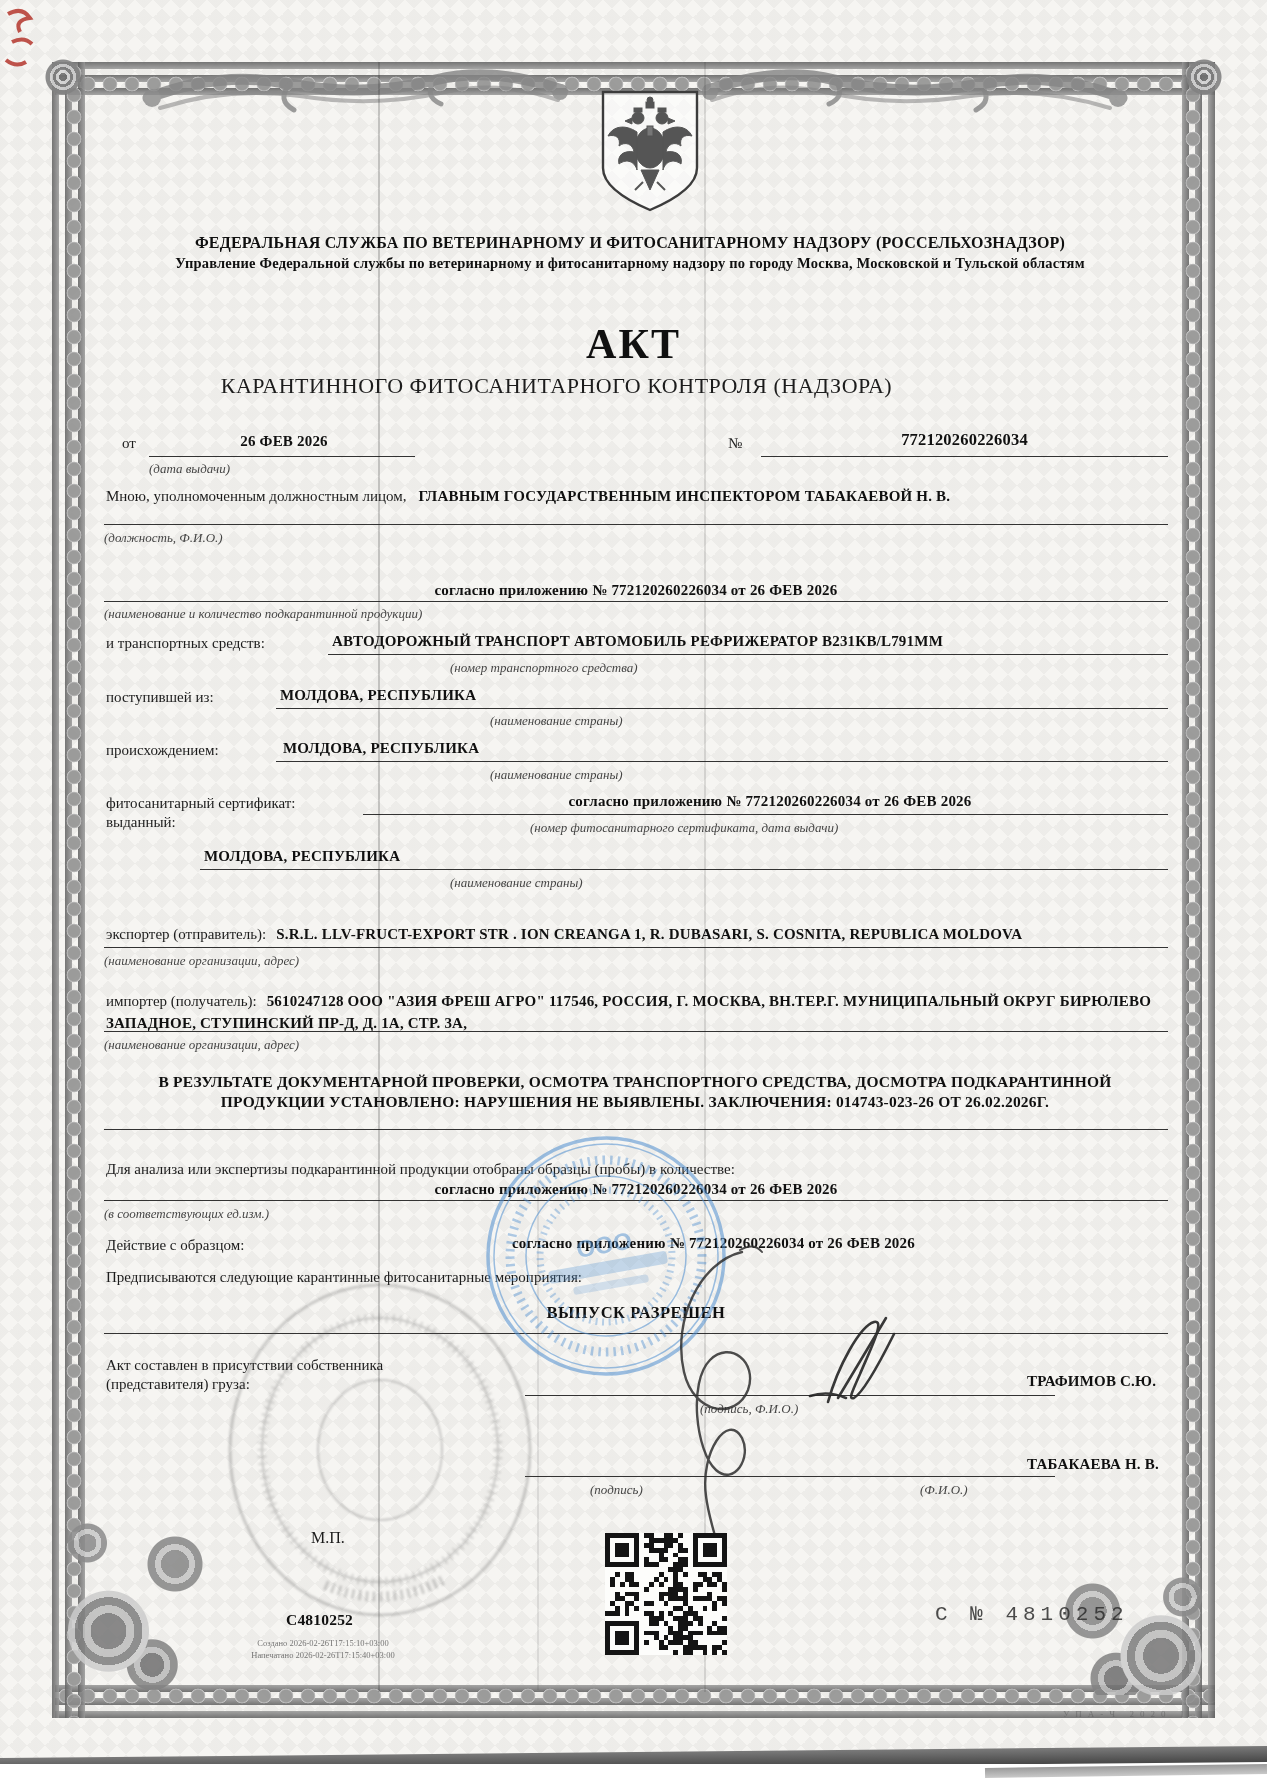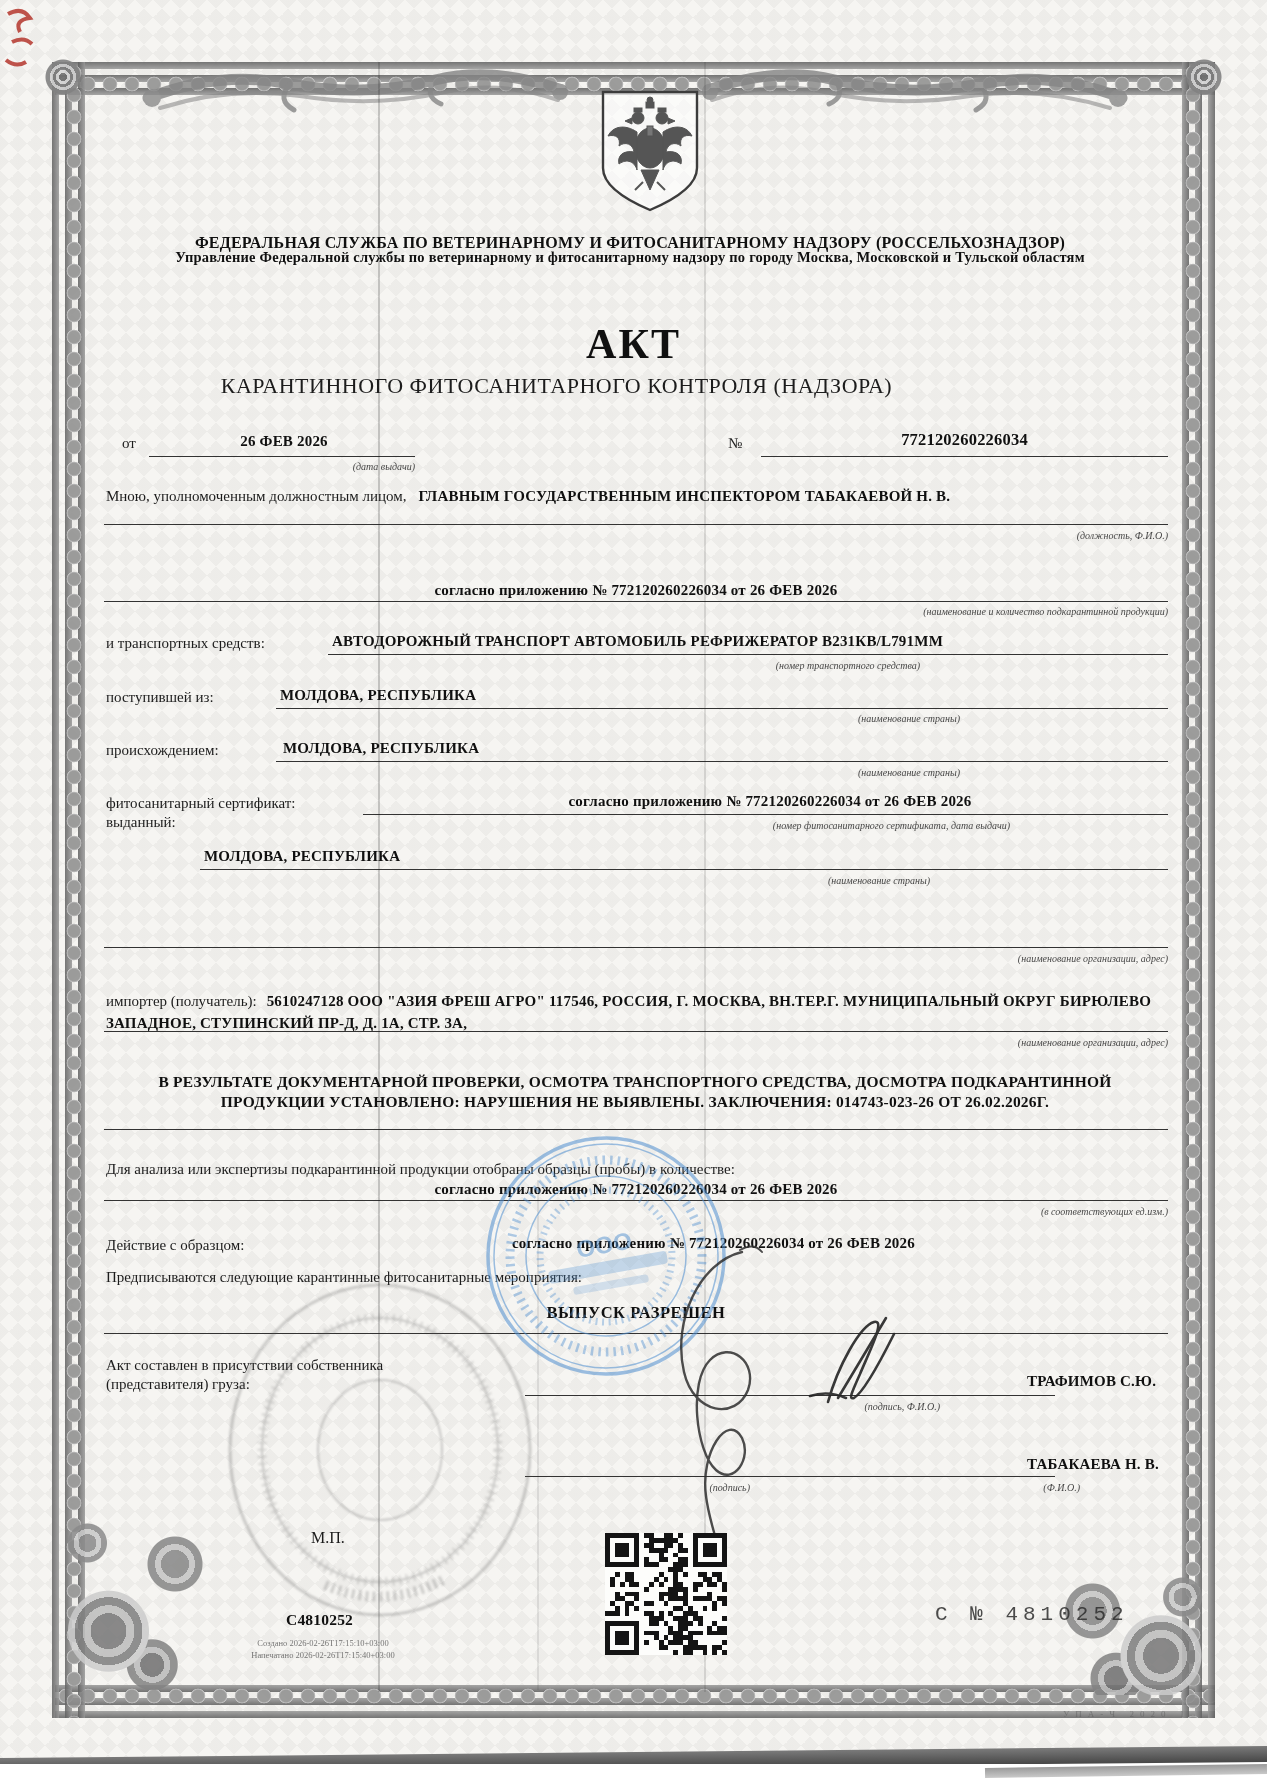--- a/index.html
+++ b/index.html
@@ -6,21 +6,21 @@
   #canvas{position:relative;width:1267px;height:1783px;overflow:hidden;background:#fff;
           font-family:"Liberation Serif","DejaVu Serif",serif;}
   #paper{position:absolute;left:0;top:0;width:1267px;height:1762px;background-color:#f6f5f2;
     background-image:
       linear-gradient(45deg, rgba(120,120,120,.07) 25%, transparent 25%, transparent 75%, rgba(120,120,120,.07) 75%),
       linear-gradient(-45deg, rgba(120,120,120,.07) 25%, transparent 25%, transparent 75%, rgba(120,120,120,.07) 75%);
     background-size:18px 18px;}
   .abs{position:absolute;}
   .lbl{font-size:15px;color:#1c1c1c;line-height:1.25;}
   .val{font-size:15px;font-weight:bold;color:#101010;letter-spacing:.2px;line-height:1.25;}
-  .cap{font-style:italic;font-size:10px;color:#2d2d2d;opacity:.88;text-align:right;white-space:nowrap;}
+  .cap{font-style:italic;font-size:13px;color:#2d2d2d;opacity:.88;text-align:left;white-space:nowrap;}
   .rule{border-bottom:1.7px solid #1e1e1e;height:0;opacity:.9;}
   .center{text-align:center;}
   
   .band-h{height:34px;
     background:
       radial-gradient(circle 10px at 11px 22px, #8d8d8d 58%, #bdbdbd 72%, rgba(0,0,0,0) 76%) repeat-x,
       linear-gradient(#5f5f5f, #9a9a9a 55%, rgba(0,0,0,0) 56%);
     background-size:22px 34px, 100% 13px;opacity:.85;}
   .band-h.flip{transform:scaleY(-1);}
   .band-v{width:34px;
@@ -103,21 +103,21 @@
       <ellipse cx="57" cy="62" rx="15" ry="20"></ellipse>
       <path d="M44,46 C32,38 20,40 15,50 C23,48 28,52 26,60 C32,55 40,58 41,66 C30,64 24,70 26,78 C34,72 42,76 44,84 Z" stroke-width="1"></path>
       <path d="M70,46 C82,38 94,40 99,50 C91,48 86,52 88,60 C82,55 74,58 73,66 C84,64 90,70 88,78 C80,72 72,76 70,84 Z" stroke-width="1"></path>
       <path d="M48,84 L57,104 L66,84 Z"></path>
       <path d="M50,96 l-8,8 M64,96 l8,8" stroke-width="2" fill="none"></path>
       <rect x="54" y="40" width="6" height="10" fill="#777"></rect>
     </g>
   </svg>
 
   <div class="abs val center" style="left:60px;top:233px;width:1140px;font-size:16px;">ФЕДЕРАЛЬНАЯ СЛУЖБА ПО ВЕТЕРИНАРНОМУ И ФИТОСАНИТАРНОМУ НАДЗОРУ (РОССЕЛЬХОЗНАДЗОР)</div>
-  <div class="abs val center" style="left:110px;top:248px;width:1040px;font-size:14.5px;">Управление Федеральной службы по ветеринарному и фитосанитарному надзору по городу Москва, Московской и Тульской областям</div>
+  <div class="abs val center" style="left:110px;top:254px;width:1040px;font-size:14.5px;">Управление Федеральной службы по ветеринарному и фитосанитарному надзору по городу Москва, Московской и Тульской областям</div>
 
   <div class="abs val center" style="left:0;top:318px;width:1267px;font-size:42px;letter-spacing:2px;">АКТ</div>
   <div class="abs lbl center" style="left:0;top:372px;width:1113px;font-size:22px;letter-spacing:.5px;">КАРАНТИННОГО ФИТОСАНИТАРНОГО КОНТРОЛЯ (НАДЗОРА)</div>
 
   <div class="abs lbl" style="left:122px;top:434px;">от</div>
   <div class="abs val center" style="left:149px;top:432px;width:270px;">26 ФЕВ 2026</div>
   <div class="abs rule" style="left:149px;top:456px;width:266px;"></div>
   <div class="abs cap" style="left:149px;top:461px;width:266px;">(дата выдачи)</div>
   <div class="abs lbl" style="left:728px;top:434px;">№</div>
   <div class="abs val center" style="left:761px;top:430px;width:407px;font-size:16.5px;">772120260226034</div>
@@ -152,20 +152,24 @@
   <div class="abs lbl" style="left:106px;top:794px;">фитосанитарный сертификат:</div>
   <div class="abs val center" style="left:420px;top:792px;width:700px;">согласно приложению № 772120260226034 от 26 ФЕВ 2026</div>
   <div class="abs rule" style="left:363px;top:814px;width:805px;"></div>
   <div class="abs cap" style="left:530px;top:820px;width:480px;">(номер фитосанитарного сертификата, дата выдачи)</div>
 
   <div class="abs lbl" style="left:106px;top:813px;">выданный:</div>
   <div class="abs val" style="left:204px;top:847px;">МОЛДОВА, РЕСПУБЛИКА</div>
   <div class="abs rule" style="left:200px;top:869px;width:968px;"></div>
   <div class="abs cap" style="left:450px;top:875px;width:480px;">(наименование страны)</div>
 
+  <div class="abs" style="left:106px;top:925px;width:1062px;">
+    <span class="lbl">экспортер (отправитель):</span>
+    <span class="val" style="margin-left:6px;">S.R.L. LLV-FRUCT-EXPORT STR . ION CREANGA 1, R. DUBASARI, S. COSNITA, REPUBLICA MOLDOVA</span>
+  </div>
   <div class="abs rule" style="left:104px;top:947px;width:1064px;"></div>
   <div class="abs cap" style="left:104px;top:953px;width:1064px;">(наименование организации, адрес)</div>
 
   <div class="abs" style="left:106px;top:990px;width:1062px;line-height:1.35;">
     <span class="lbl">импортер (получатель):</span>
     <span class="val" style="margin-left:6px;">5610247128 ООО "АЗИЯ ФРЕШ АГРО" 117546, РОССИЯ, Г. МОСКВА, ВН.ТЕР.Г. МУНИЦИПАЛЬНЫЙ ОКРУГ БИРЮЛЕВО ЗАПАДНОЕ, СТУПИНСКИЙ ПР-Д, Д. 1А, СТР. 3А,</span>
   </div>
   <div class="abs rule" style="left:104px;top:1031px;width:1064px;"></div>
   <div class="abs cap" style="left:104px;top:1037px;width:1064px;">(наименование организации, адрес)</div>
 

